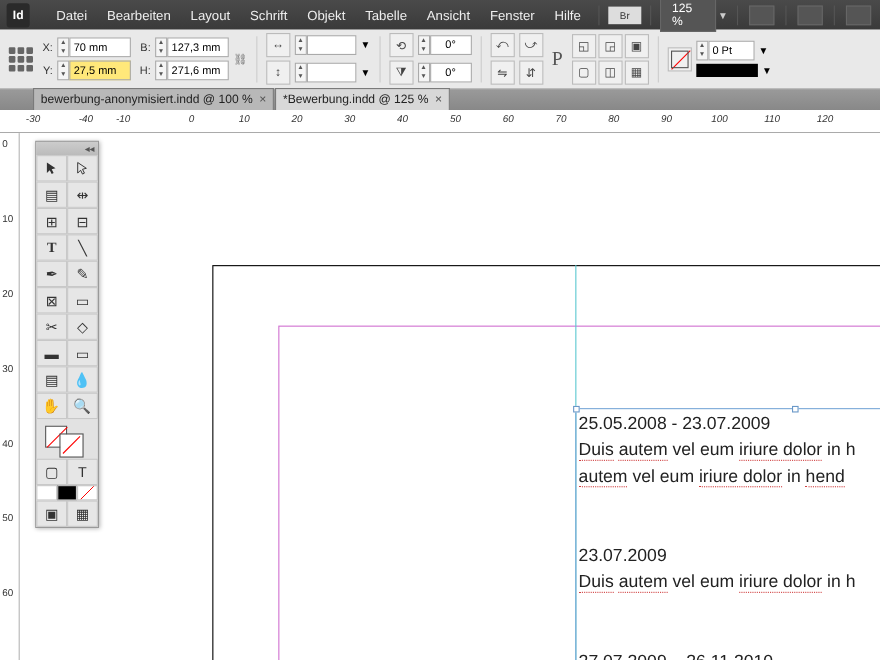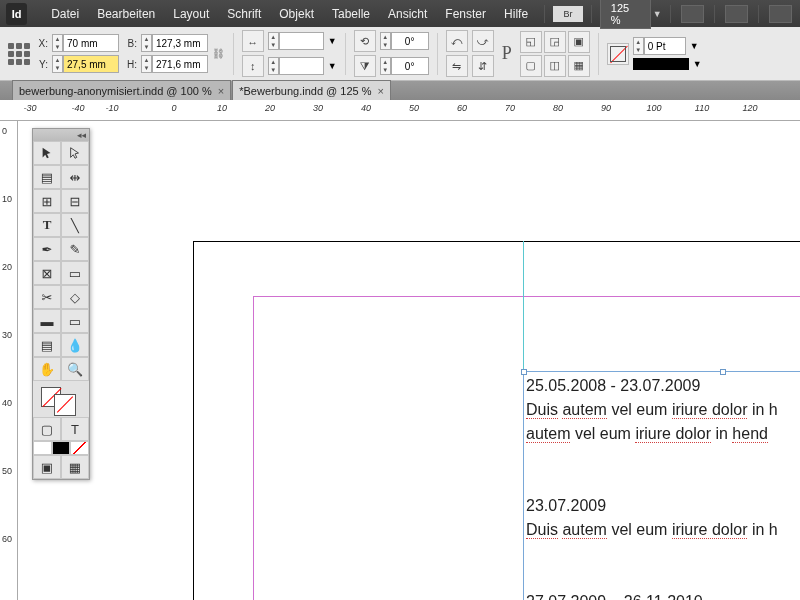--- a/index.html
+++ b/index.html
@@ -29,21 +29,21 @@
 .deg-field .num-input { width: 38px; text-align: center; }
 .vsep { width: 1px; height: 42px; background: #ccc; margin: 0 4px; }
 .ctrl-icon { width: 22px; height: 22px; background: #f0f0f0; border: 1px solid #bbb; display: flex; align-items: center; justify-content: center; font-size: 11px; color: #444; }
 .p-label { font-size: 18px; font-family: Georgia, serif; color: #555; margin: 0 4px; }
 .icon-grid { display: grid; grid-template-columns: repeat(3, 22px); gap: 2px; }
 .no-stroke { position: relative; }
 .no-stroke::after { content: ""; position: absolute; left: 2px; top: 2px; right: 2px; bottom: 2px; border: 1px solid #555; }
 .no-stroke .diag { position: absolute; width: 24px; height: 1px; background: red; transform: rotate(-45deg); top: 10px; left: -1px; }
 .swatch-bar { width: 56px; height: 12px; background: #000; }
 
-.tabbar { height: 19px; background: linear-gradient(#9a9a9a, #888); display: flex; align-items: flex-end; padding-left: 12px; gap: 1px; }
+.tabbar { height: 19px; background: linear-gradient(#9a9a9a, #888); display: flex; align-items: flex-end; padding-left: 30px; gap: 1px; }
 .doc-tab { height: 20px; background: #b8b8b8; border: 1px solid #7a7a7a; border-bottom: none; padding: 0 6px; font-size: 11px; display: flex; align-items: center; gap: 6px; color: #222; }
 .doc-tab.active { background: #d8d8d8; }
 .tab-close { font-size: 11px; color: #555; }
 
 .ruler-h { position: absolute; left: 0; top: 103px; width: 800px; height: 18px; background: #fff; border-bottom: 1px solid #aaa; font-style: italic; }
 .ruler-h .tick { position: absolute; top: 0; font-size: 9px; color: #333; transform: translateX(-50%); }
 .ruler-v { position: absolute; left: 0; top: 121px; width: 18px; height: 480px; background: #fff; border-right: 1px solid #aaa; }
 .ruler-v .tick { position: absolute; left: 2px; font-size: 9px; color: #333; transform: translateY(-50%); }
 
 .canvas { position: absolute; left: 18px; top: 121px; width: 782px; height: 479px; background: #fff; overflow: hidden; }

